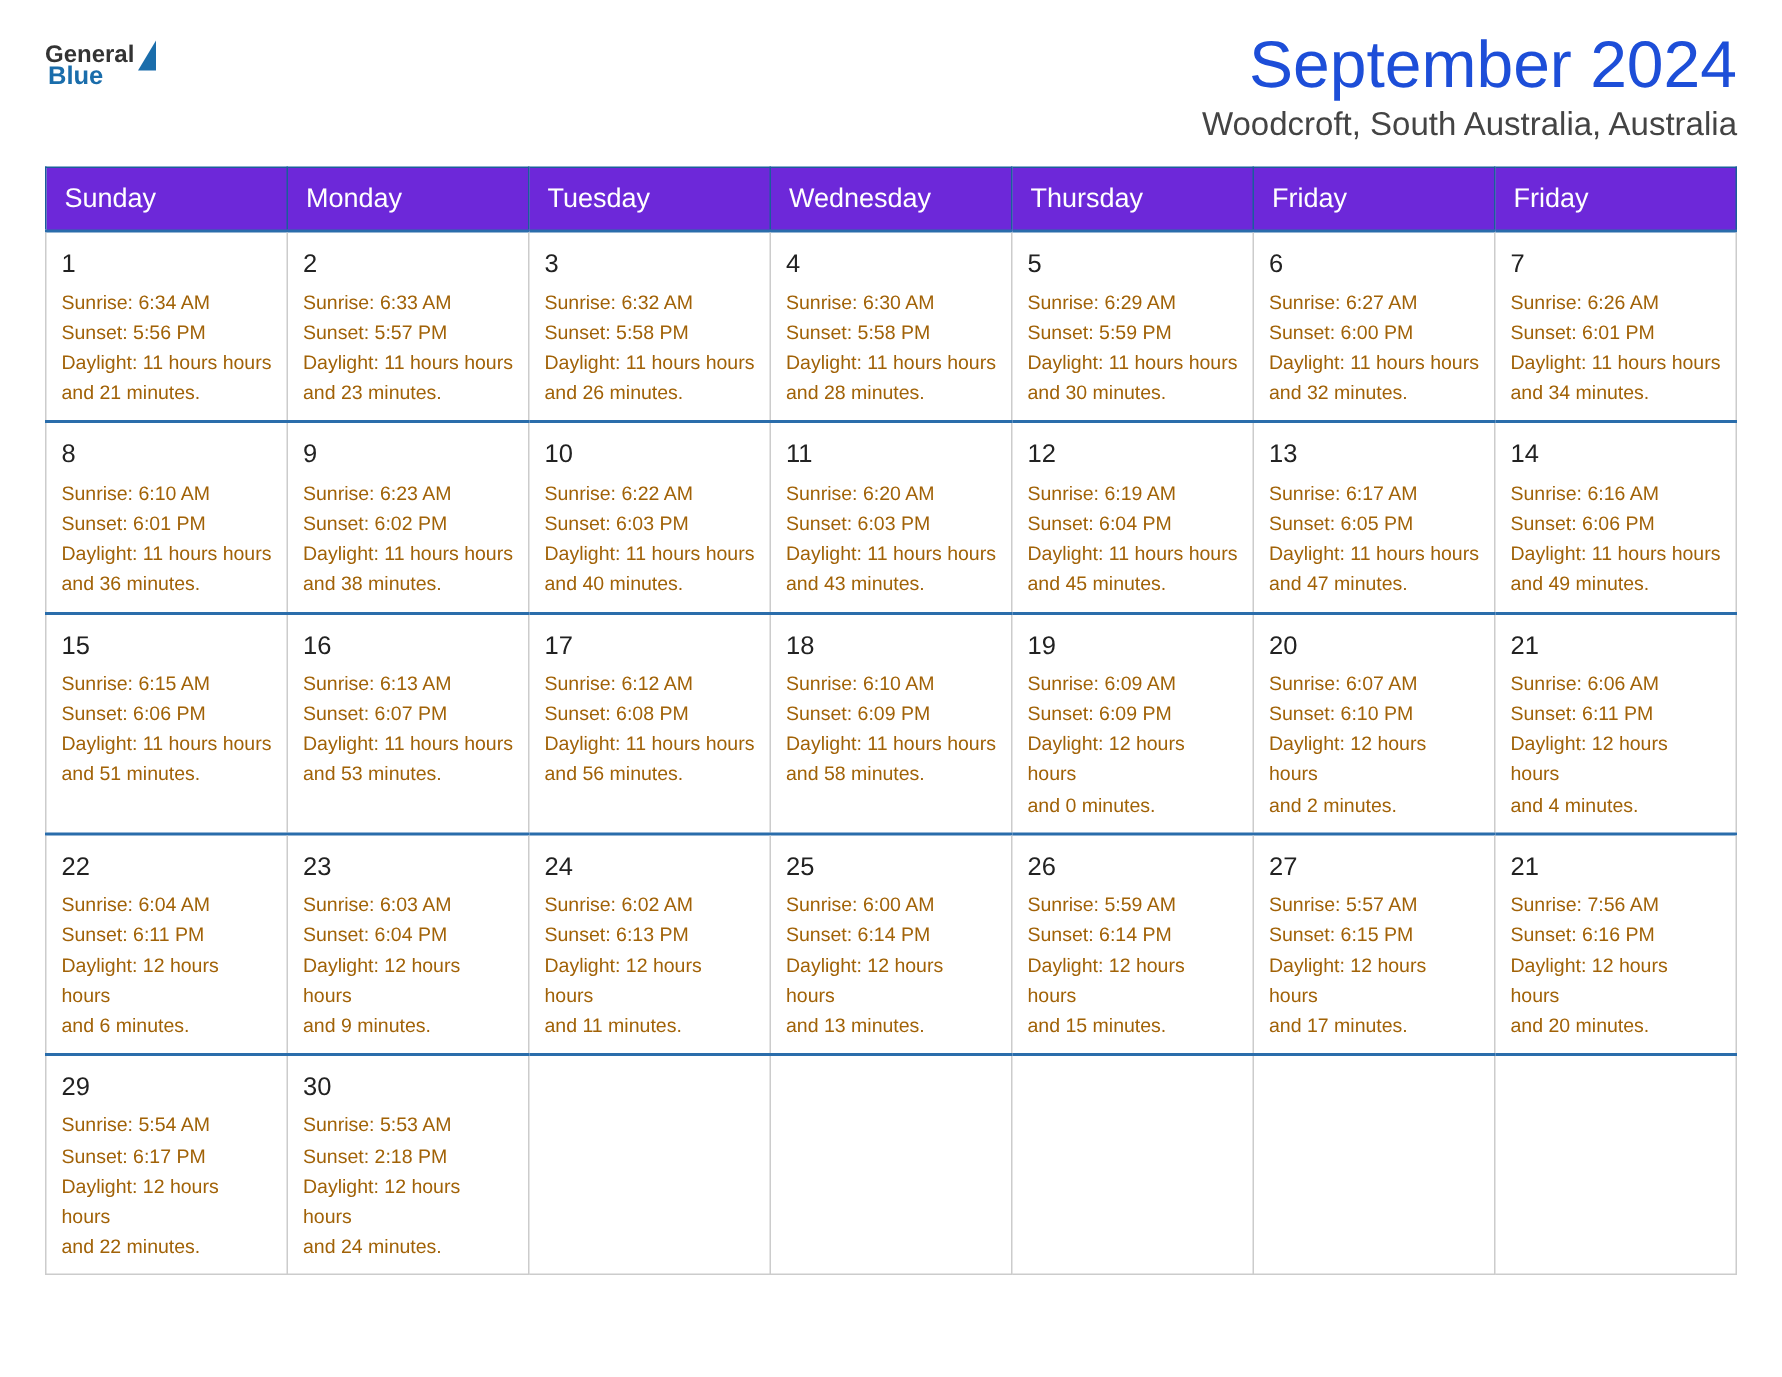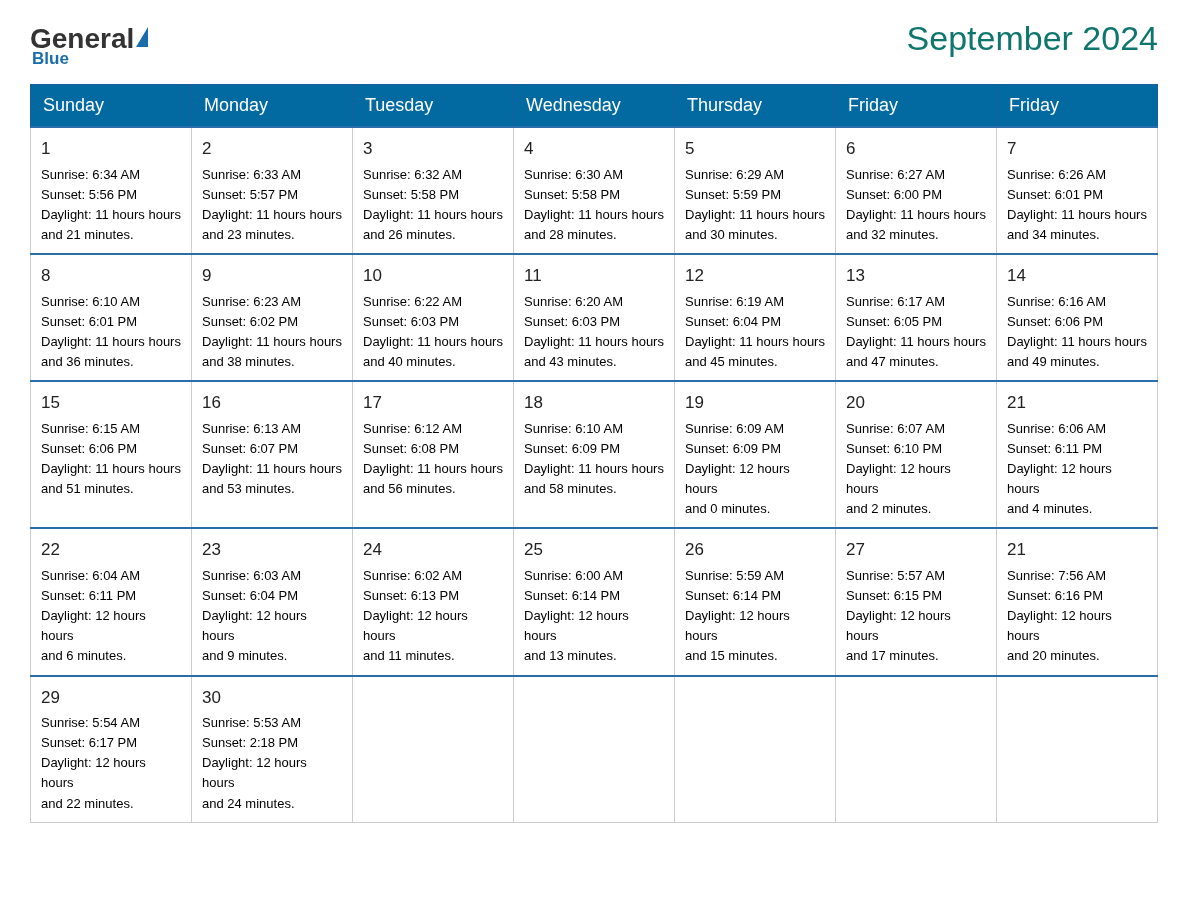--- a/index.html
+++ b/index.html
@@ -20,22 +20,22 @@
       margin-bottom: 10px;
     }
     .logo-area {
       display: flex;
       flex-direction: column;
       align-items: flex-start;
       padding-top: 5px;
     }
     .logo-text {
       display: flex;
-      align-items: flex-start;
-      font-size: 28px;
+      align-items: flex-end;
+      font-size: 16px;
       font-weight: bold;
       color: #333;
       line-height: 1;
     }
     .logo-general { color: #333; }
     .logo-icon {
       display: inline-block;
       width: 0;
       height: 0;
       border-left: 12px solid transparent;
@@ -47,40 +47,40 @@
     }
     .logo-blue {
       color: #1a6dab;
       font-size: 17px;
       font-weight: bold;
     }
     .title-area {
       text-align: right;
     }
     .month-title {
-      font-size: 34px;
+      font-size: 44px;
       font-weight: 400;
-      color: #0f766e;
+      color: #1d4ed8;
       line-height: 1.1;
     }
     .location-title {
       font-size: 22px;
       color: #444;
       font-weight: 400;
       margin-top: 2px;
     }
 
     
     .calendar {
       width: 100%;
       border-collapse: collapse;
       margin-top: 15px;
     }
     .calendar th {
-      background-color: #0369a1;
+      background-color: #6d28d9;
       color: #fff;
       font-size: 18px;
       font-weight: 500;
       padding: 10px 12px;
       text-align: left;
       border: 1px solid #1a5d9b;
     }
     .calendar td {
       vertical-align: top;
       padding: 8px 10px;
@@ -95,21 +95,21 @@
       background: #fff;
     }
     .day-number {
       font-size: 17px;
       font-weight: 500;
       display: block;
       margin-bottom: 3px;
       color: #222;
     }
     .day-info {
-      color: #000000;
+      color: #a16207;
       font-size: 13px;
       line-height: 1.55;
     }
     .calendar tr {
       border-bottom: 1px solid #ccc;
     }
     .week-row td {
       border-top: 2px solid #2a6dab;
     }
   </style>
@@ -121,20 +121,21 @@
     <div class="logo-text">
       <span class="logo-general">General</span>
       <span class="logo-icon"></span>
     </div>
     <div style="margin-top:-4px; padding-left:2px;">
       <span class="logo-blue">Blue</span>
     </div>
   </div>
   <div class="title-area">
     <div class="month-title">September 2024</div>
+    <div class="location-title">Woodcroft, South Australia, Australia</div>
   </div>
 </div>
 
 <table class="calendar">
   <thead>
     <tr>
     <th>Sunday</th>
         <th>Monday</th>
         <th>Tuesday</th>
         <th>Wednesday</th>

